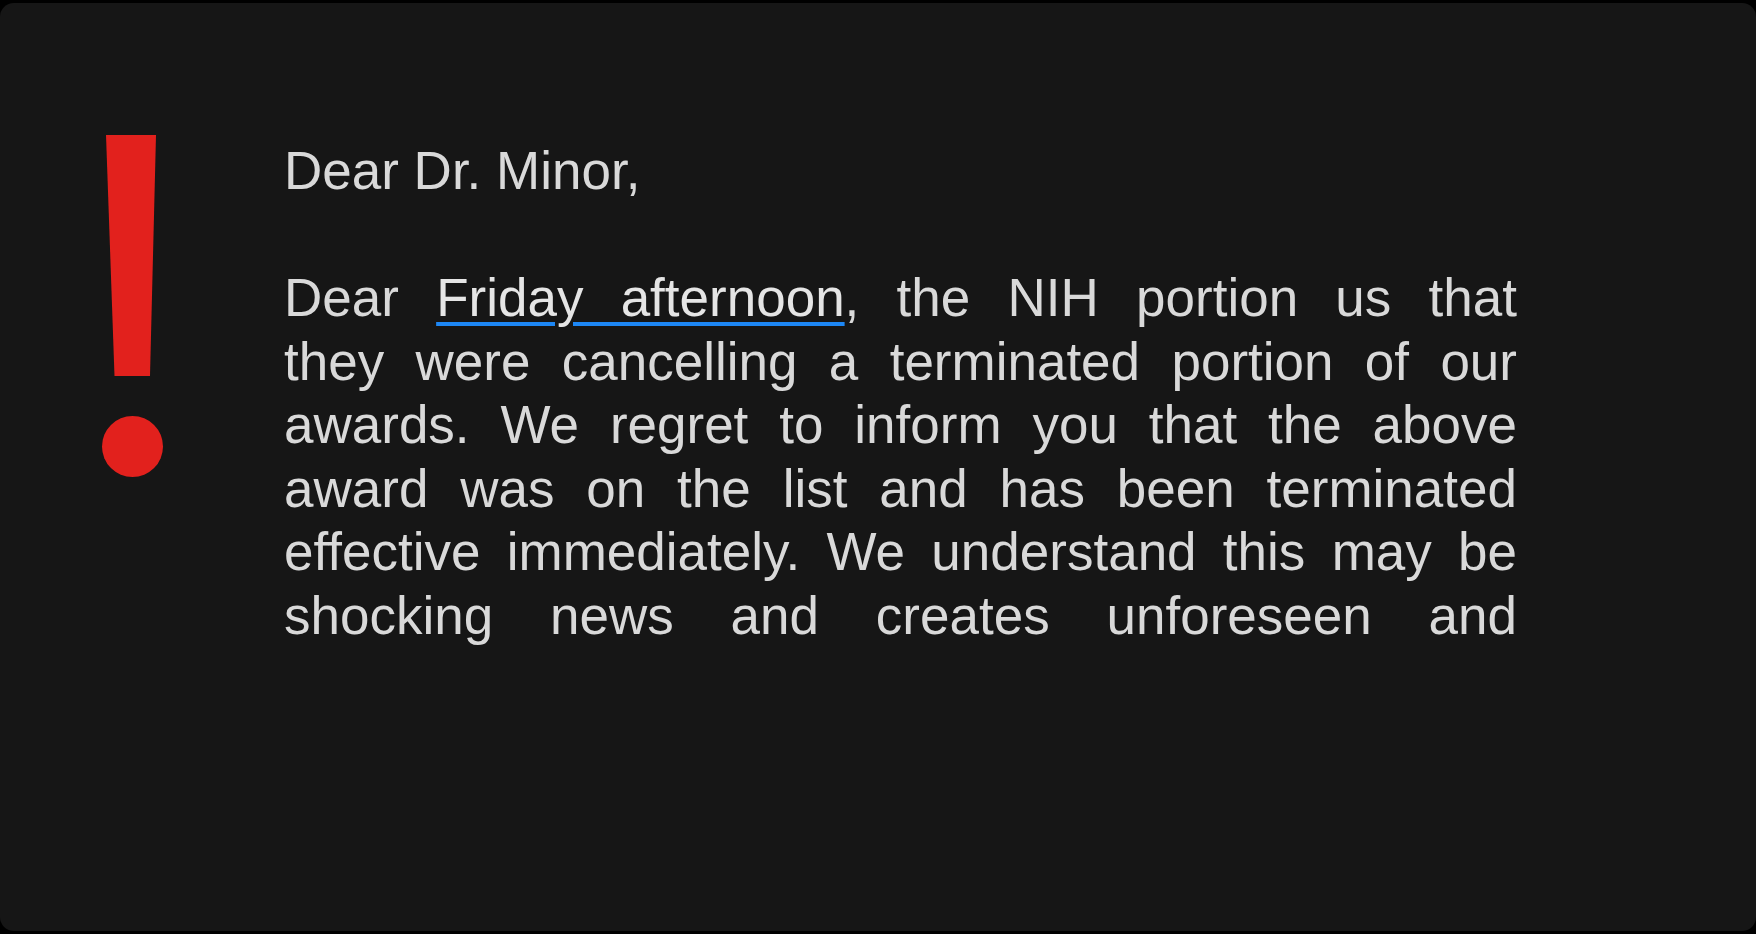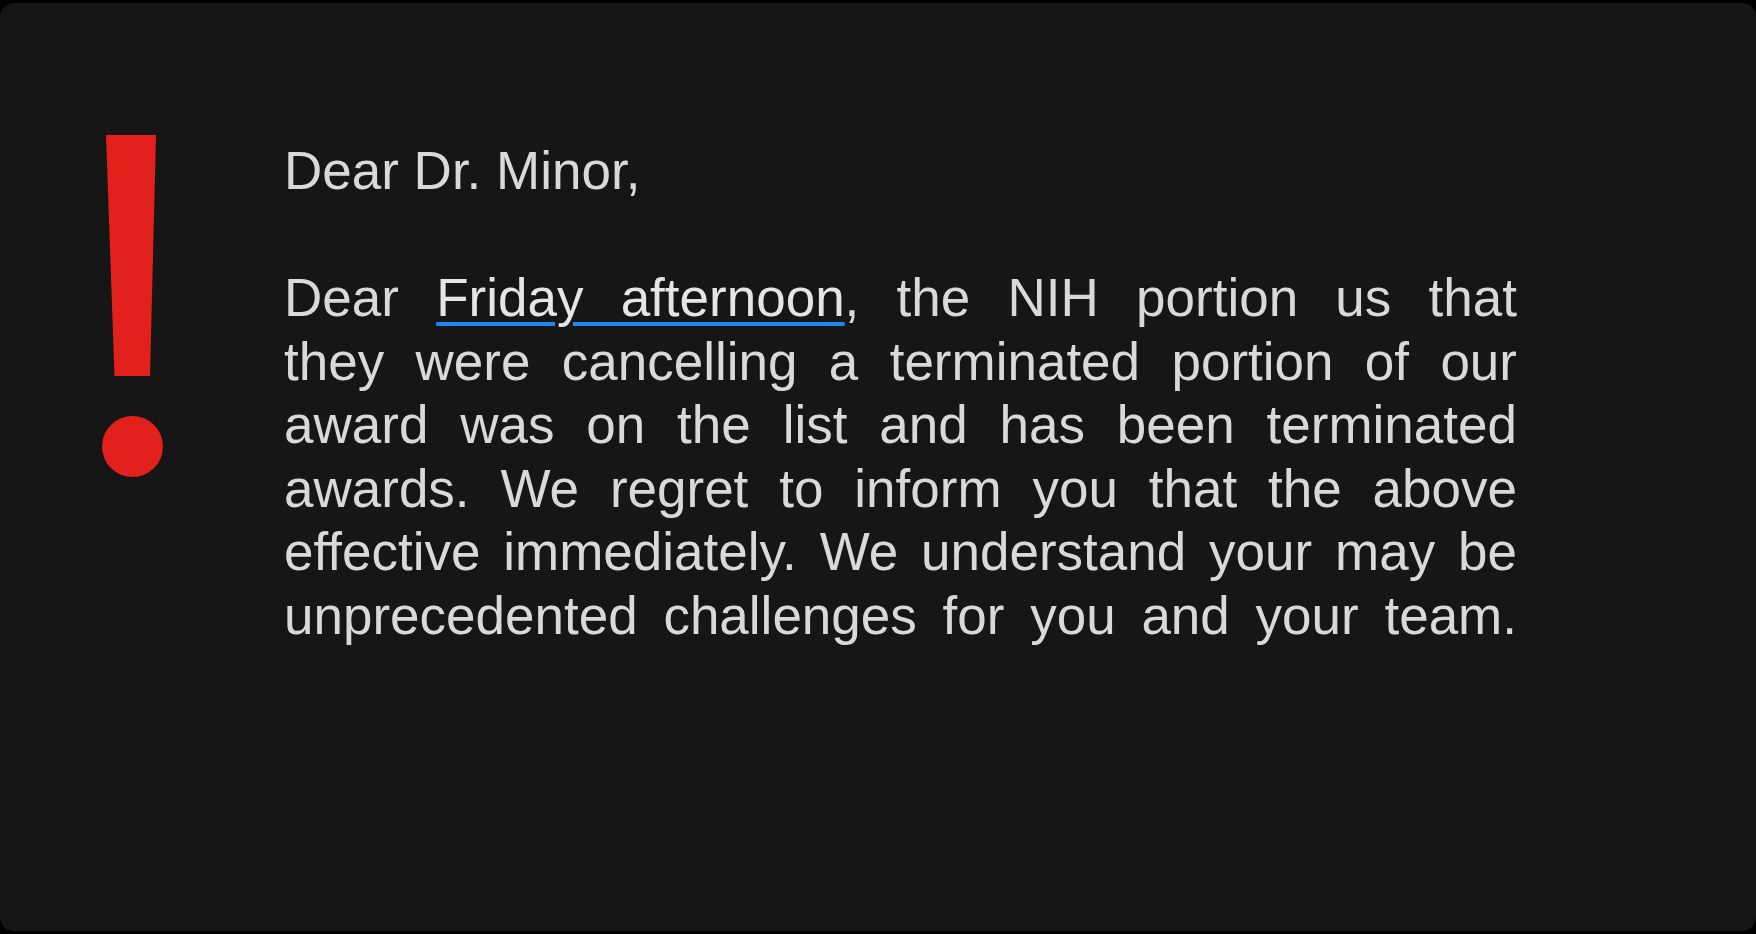--- a/index.html
+++ b/index.html
@@ -88,18 +88,18 @@
   <div class="excl-dot"></div>
 
   <div class="text-col">
     <div class="greeting">Dear Dr. Minor,</div>
 
     <div class="blank-line"></div>
 
     <div class="jline"><span>Dear </span><a class="link">Friday afternoon</a><span>, the NIH portion us that</span></div>
 
     <div class="jline">they were cancelling a terminated portion of our</div>
+    <div class="jline">awards. We regret to inform you that the above</div>
     <div class="jline">award was on the list and has been terminated</div>
-    <div class="jline">awards. We regret to inform you that the above</div>
-    <div class="jline">effective immediately. We understand your may be</div>
-    <div class="jline">unprecedented challenges for you and your team.</div>
+    <div class="jline">effective immediately. We understand this may be</div>
+    <div class="jline">shocking news and creates unforeseen and</div>
   </div>
 </div>
 
 </body></html>

